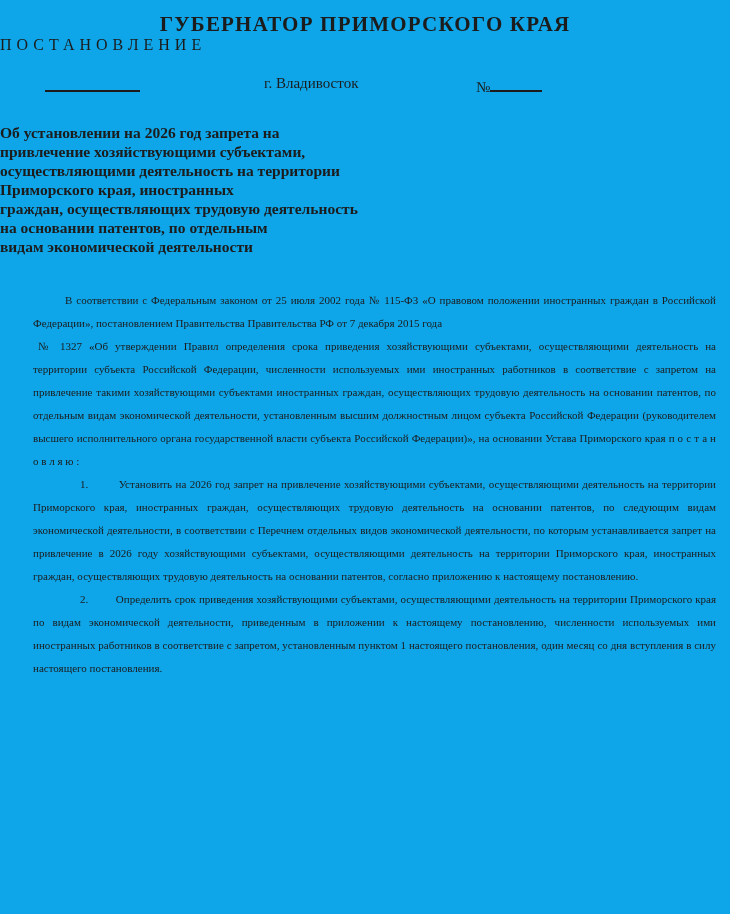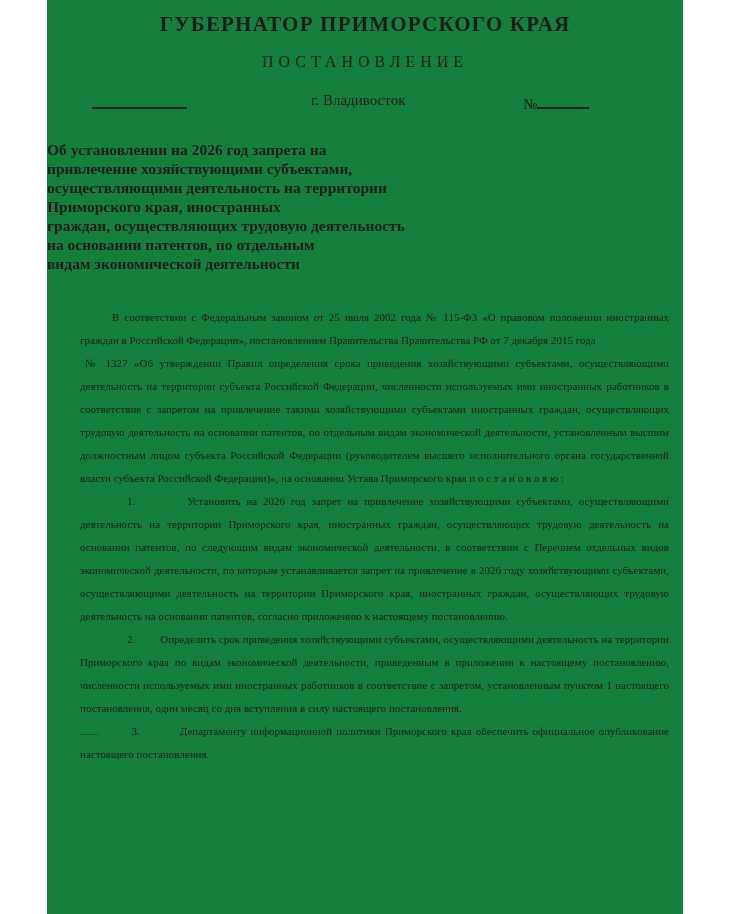--- a/index.html
+++ b/index.html
@@ -2,39 +2,37 @@
 <html lang="ru"><head>
 <meta charset="utf-8">
 <style>
   html, body {
     margin: 0;
     padding: 0;
     background: #ffffff;
   }
   .page {
     position: relative;
-    width: 636px;
+    width: 730px;
     height: 914px;
     margin: 0 auto;
-    background: #15803d;
+    background: #0ea5e9;
     color: #1c1c1c;
     font-family: "Liberation Serif", "DejaVu Serif", serif;
     overflow: hidden;
   }
   .org-name {
     padding-top: 12px;
     text-align: center;
     font-weight: 700;
     font-size: 21px;
     line-height: 24px;
     letter-spacing: 1.2px;
   }
   .doc-type {
-    margin-top: 17px;
-    text-align: center;
     font-size: 16px;
     line-height: 18px;
     letter-spacing: 5px;
   }
   .meta-row {
     position: relative;
     margin-top: 19px;
     height: 22px;
     font-size: 15px;
   }
@@ -115,16 +113,15 @@
 
   <main class="doc-body">
     <p class="p-preamble">В соответствии с Федеральным законом от 25 июля 2002 года № 115-ФЗ «О правовом положении иностранных граждан в Российской Федерации», постановлением Правительства Правительства РФ от 7 декабря 2015 года</p>
 
     <p class="p-basis">№ 1327 «Об утверждении Правил определения срока приведения хозяйствующими субъектами, осуществляющими деятельность на территории субъекта Российской Федерации, численности используемых ими иностранных работников в соответствие с запретом на привлечение такими хозяйствующими субъектами иностранных граждан, осуществляющих трудовую деятельность на основании патентов, по отдельным видам экономической деятельности, установленным высшим должностным лицом субъекта Российской Федерации (руководителем высшего исполнительного органа государственной власти субъекта Российской Федерации)», на основании Устава Приморского края п о с т а н о в л я ю :</p>
 
     <p class="p-clause">1.&nbsp;&nbsp;&nbsp;&nbsp;&nbsp;&nbsp;&nbsp;&nbsp;&nbsp;Установить на 2026 год запрет на привлечение хозяйствующими субъектами, осуществляющими деятельность на территории Приморского края, иностранных граждан, осуществляющих трудовую деятельность на основании патентов, по следующим видам экономической деятельности, в соответствии с Перечнем отдельных видов экономической деятельности, по которым устанавливается запрет на привлечение в 2026 году хозяйствующими субъектами, осуществляющими деятельность на территории Приморского края, иностранных граждан, осуществляющих трудовую деятельность на основании патентов, согласно приложению к настоящему постановлению.</p>
 
     <p class="p-clause">2.&nbsp;&nbsp;&nbsp;&nbsp;&nbsp;&nbsp;&nbsp;&nbsp;&nbsp;Определить срок приведения хозяйствующими субъектами, осуществляющими деятельность на территории Приморского края по видам экономической деятельности, приведенным в приложении к настоящему постановлению, численности используемых ими иностранных работников в соответствие с запретом, установленным пунктом 1 настоящего постановления, один месяц со дня вступления в силу настоящего постановления.</p>
 
-    <p class="p-clause3">.......&nbsp;&nbsp;&nbsp;&nbsp;&nbsp;&nbsp;&nbsp;&nbsp;3.&nbsp;&nbsp;&nbsp;&nbsp;&nbsp;&nbsp;&nbsp;&nbsp;&nbsp;&nbsp;Департаменту информационной политики Приморского края обеспечить официальное опубликование настоящего постановления.</p>
   </main>
 
 </div>
 
 </body></html>

